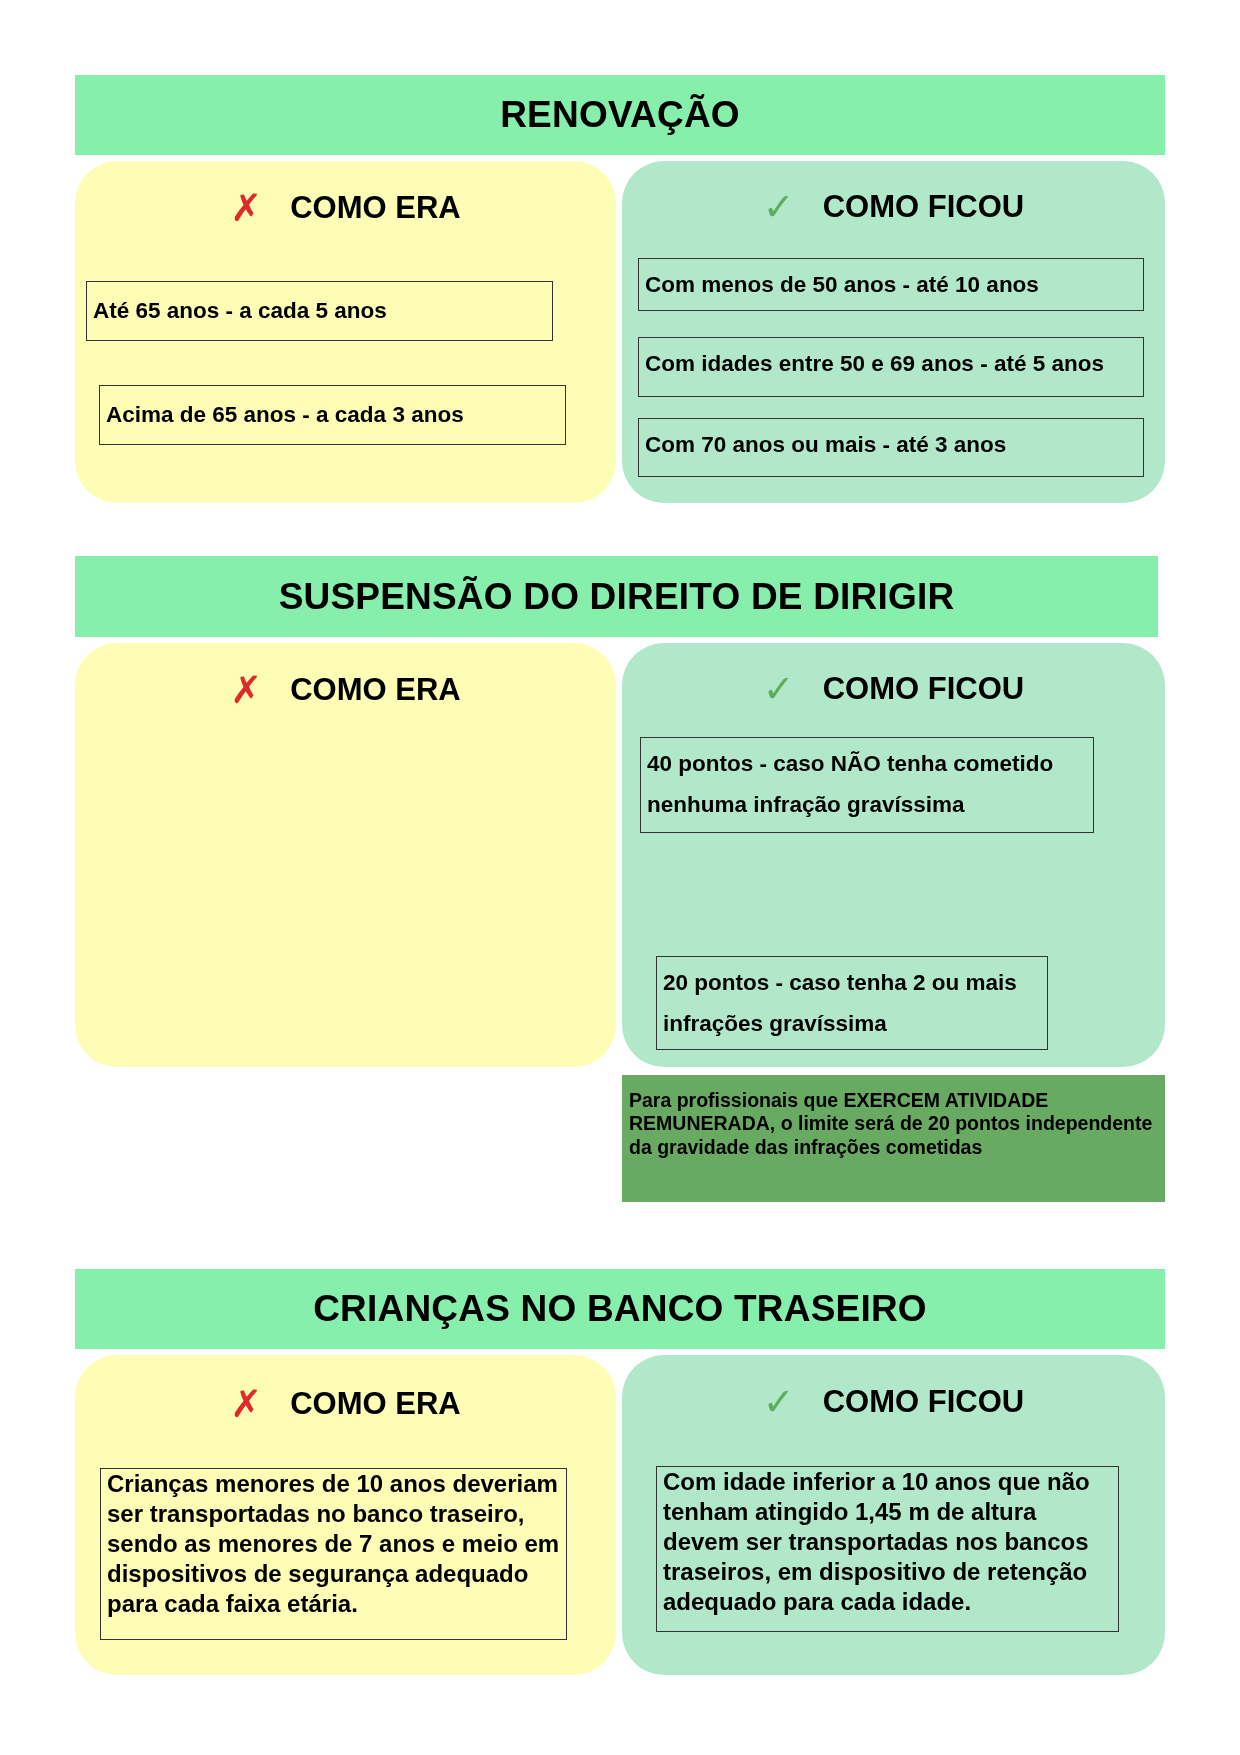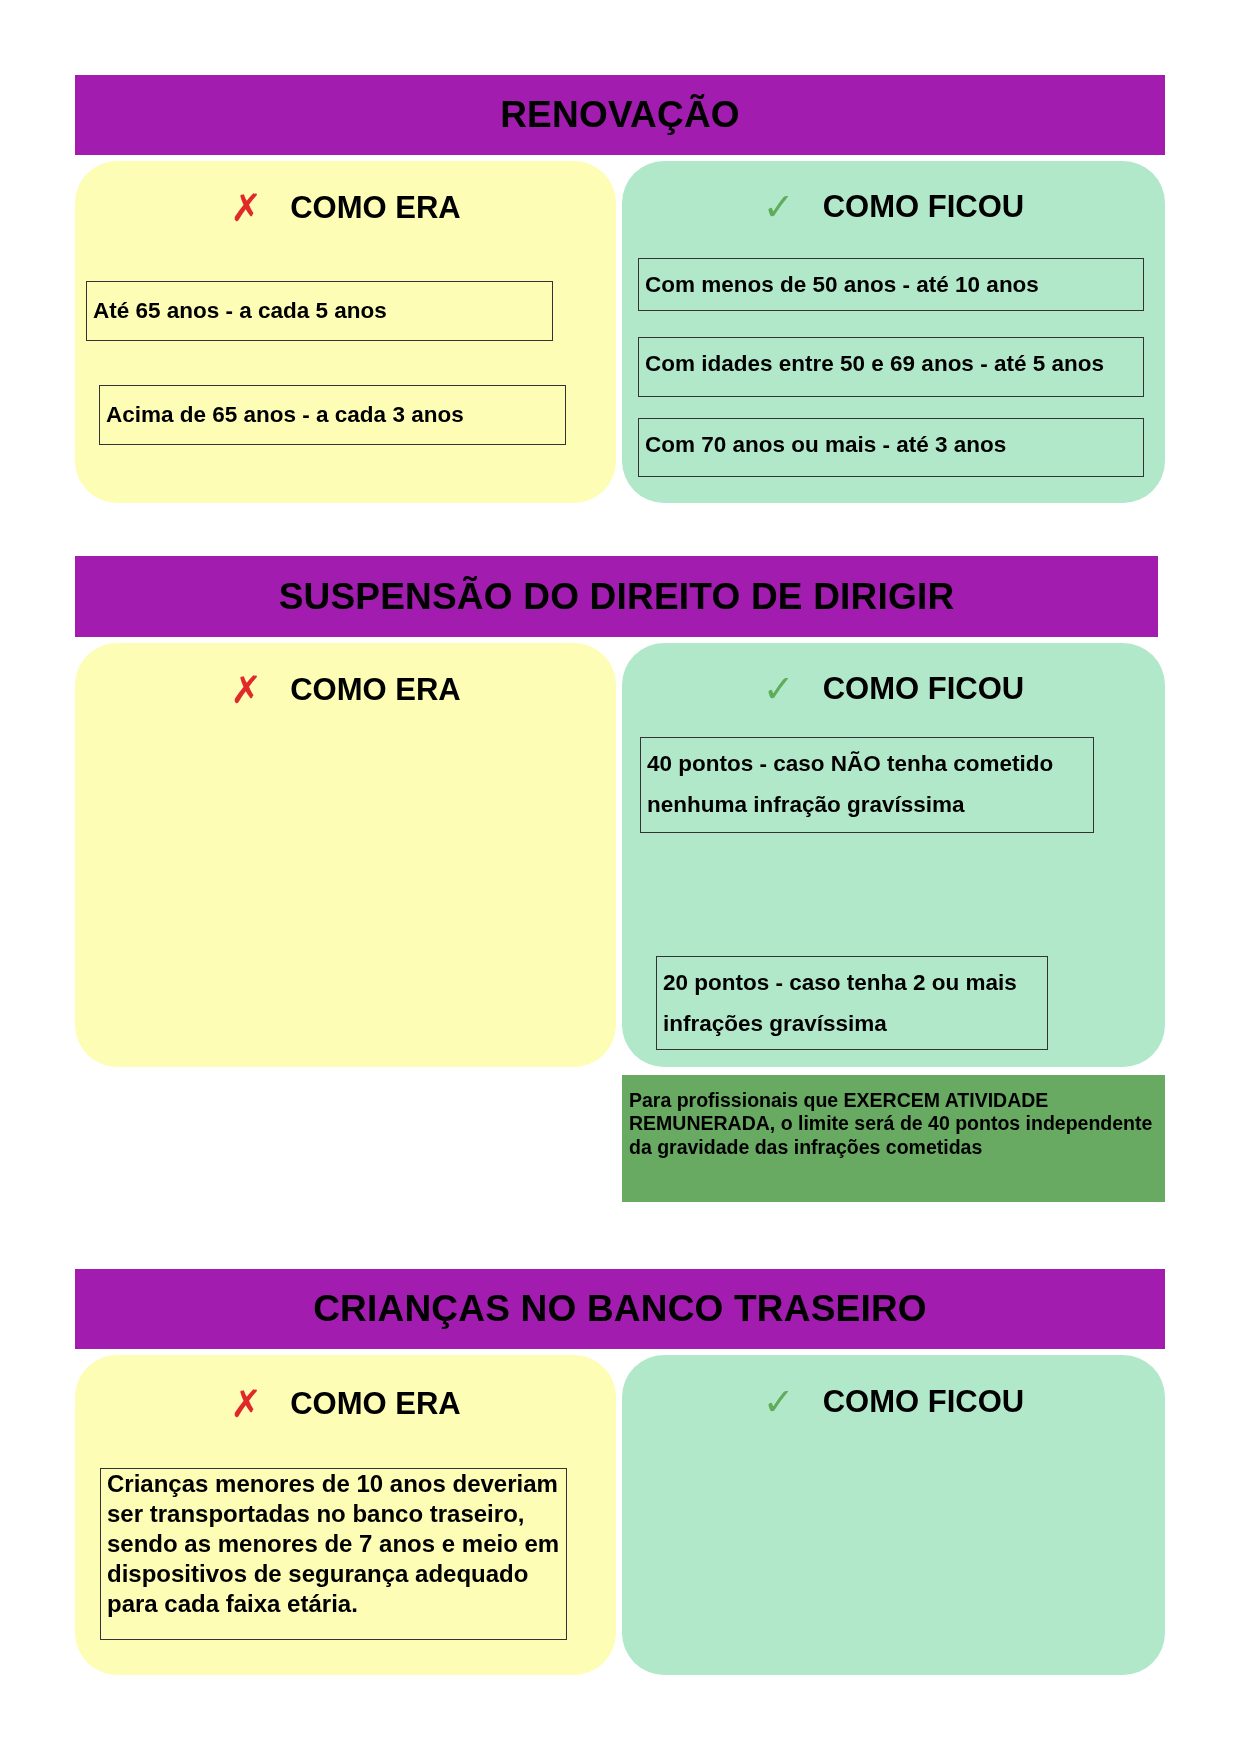--- a/index.html
+++ b/index.html
@@ -1,18 +1,18 @@
 <!DOCTYPE html>
 <html><head>
 <meta charset="utf-8">
 <style>
   html, body { margin: 0; padding: 0; background: #ffffff; }
   body { width: 1240px; height: 1755px; position: relative; font-family: "Liberation Sans", "DejaVu Sans", sans-serif; color: #000; overflow: hidden; }
   .abs { position: absolute; box-sizing: border-box; }
-  .band { background: #a21caf; display: flex; align-items: center; justify-content: center; font-weight: bold; font-size: 37px; letter-spacing: 0.2px; }
+  .band { background: #86efac; display: flex; align-items: center; justify-content: center; font-weight: bold; font-size: 37px; letter-spacing: 0.2px; }
   .panel { border-radius: 42px; }
   .panel.old { background: #fdfdb5; }
   .panel.new { background: #b2e8ca; }
   .phead { position: absolute; left: 0; right: 0; display: flex; justify-content: center; align-items: center; font-weight: bold; font-size: 31px; }
   .phead .ico { margin-right: 28px; font-size: 38px; line-height: 1; }
   .ico.x { color: #e02a2a; font-weight: bold; }
   .ico.check { color: #5fac5a; font-weight: bold; }
   .box { border: 1.5px solid #333; font-weight: bold; font-size: 22.5px; padding: 0 6px; display: flex; align-items: center; line-height: 1.8; }
   .box.top { align-items: flex-start; padding-top: 6px; }
   .box.tight { line-height: 1.25; font-size: 24px; align-items: flex-start; }
@@ -53,30 +53,31 @@
 
 <div class="abs panel new" style="left:622px;top:643px;width:543px;height:424px;">
   <div class="phead" style="top:27px;">
     <span class="ico check">✓</span>
     <span>COMO FICOU</span>
   </div>
   <div class="abs box top" style="left:18px;top:94px;width:454px;height:96px;">40 pontos - caso NÃO tenha cometido nenhuma infração gravíssima</div>
   <div class="abs box top" style="left:34px;top:313px;width:392px;height:94px;">20 pontos - caso tenha 2 ou mais infrações gravíssima</div>
 </div>
 
-<div class="abs note" style="left:622px;top:1075px;width:543px;height:127px;">Para profissionais que EXERCEM ATIVIDADE REMUNERADA, o limite será de 40 pontos independente da gravidade das infrações cometidas</div>
+<div class="abs note" style="left:622px;top:1075px;width:543px;height:127px;">Para profissionais que EXERCEM ATIVIDADE REMUNERADA, o limite será de 20 pontos independente da gravidade das infrações cometidas</div>
 
 <div class="abs band" style="left:75px;top:1269px;width:1090px;height:80px;">CRIANÇAS NO BANCO TRASEIRO</div>
 
 <div class="abs panel old" style="left:75px;top:1355px;width:541px;height:320px;">
   <div class="phead" style="top:30px;">
     <span class="ico x">✗</span>
     <span>COMO ERA</span>
   </div>
   <div class="abs box tight" style="left:25px;top:113px;width:467px;height:172px;">Crianças menores de 10 anos deveriam ser transportadas no banco traseiro, sendo as menores de 7 anos e meio em dispositivos de segurança adequado para cada faixa etária.</div>
 </div>
 
 <div class="abs panel new" style="left:622px;top:1355px;width:543px;height:320px;">
   <div class="phead" style="top:28px;">
     <span class="ico check">✓</span>
     <span>COMO FICOU</span>
   </div>
+  <div class="abs box tight" style="left:34px;top:111px;width:463px;height:166px;">Com idade inferior a 10 anos que não tenham atingido 1,45 m de altura devem ser transportadas nos bancos traseiros, em dispositivo de retenção adequado para cada idade.</div>
 </div>
 
 </body></html>

